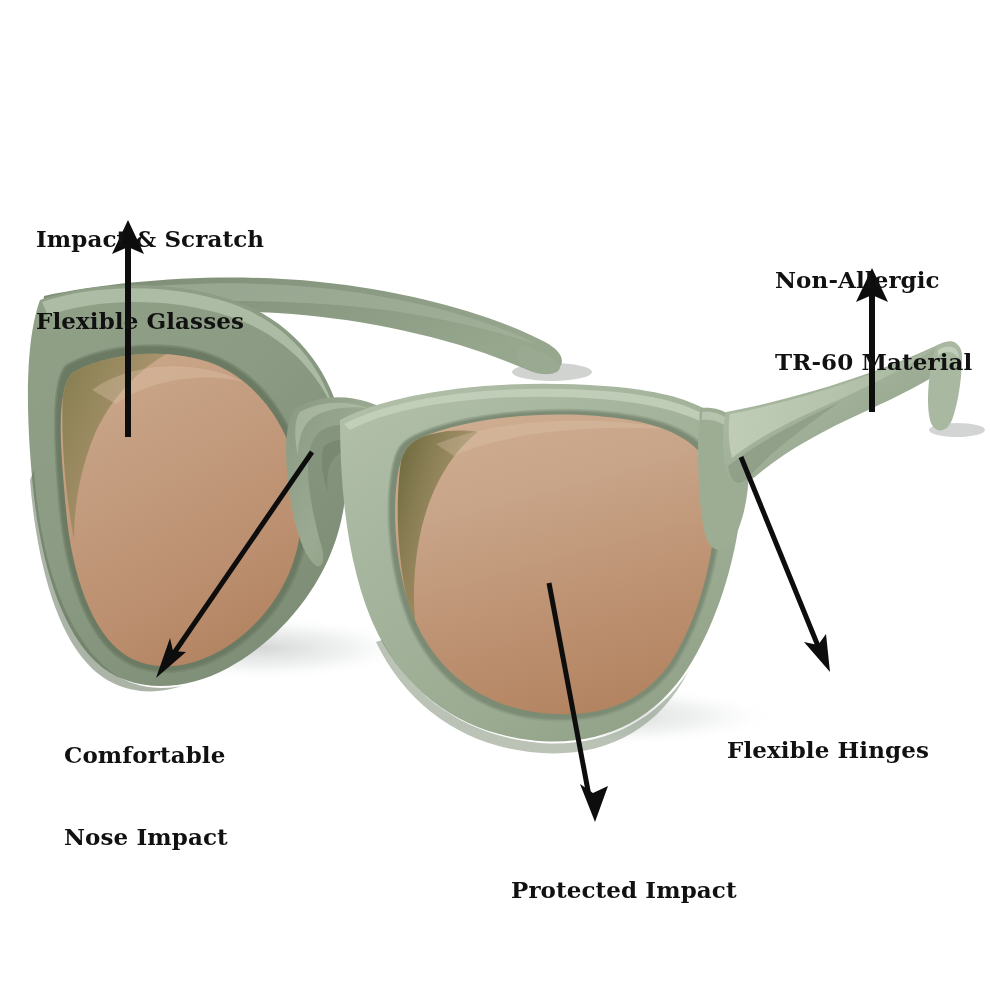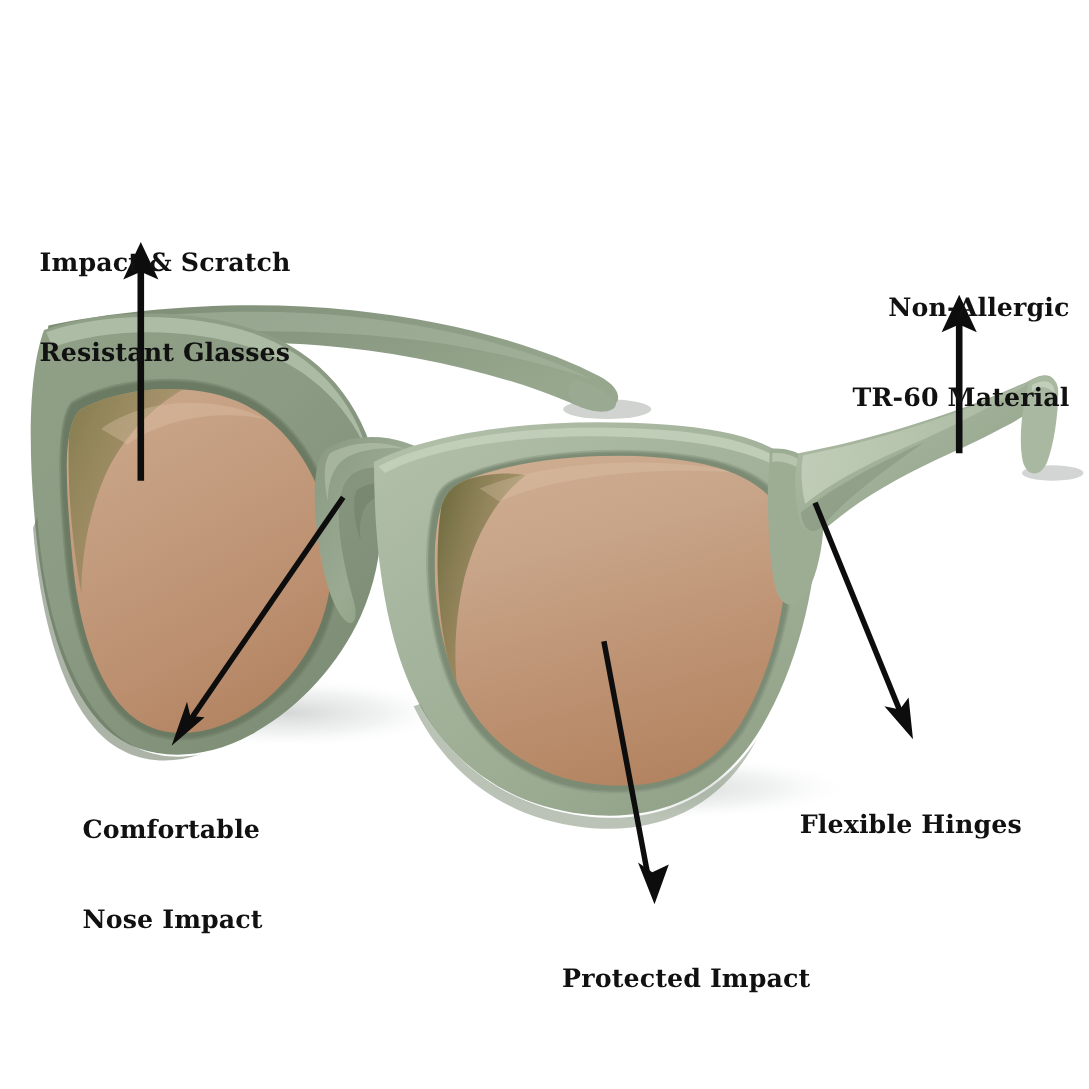--- a/index.html
+++ b/index.html
@@ -32,22 +32,22 @@
     font-family: "DejaVu Serif", "Liberation Serif", serif;
     font-weight: 700;
     font-size: 23px;
     line-height: 1.18;
     letter-spacing: 0.1px;
     white-space: pre;
   }
   .callout-line { display: block; }
 
   #callout-impact      { left: 36px;  top: 171px; text-align: left; }
-  #callout-tr90        { left: 775px; top: 212px; text-align: right; }
-  #callout-nose        { left: 75px;  top: 687px; text-align: left; }
+  #callout-tr90        { left: 775px; top: 212px; text-align: left; }
+  #callout-nose        { left: 64px;  top: 687px; text-align: left; }
   #callout-hinges      { left: 727px; top: 682px; text-align: right; }
   #callout-uv          { left: 511px; top: 822px; text-align: center; }
 </style>
 </head>
 <body>
 
 <div id="stage">
 
   <svg id="product-svg" viewBox="0 0 990 990">
     <defs>
@@ -273,21 +273,21 @@
 
       <g>
         <line x1="549" y1="583" x2="589" y2="796" stroke-width="5" stroke-linecap="butt"></line>
         <polygon points="595,822 608,786 593,793 580,784" stroke="none"></polygon>
       </g>
     </g>
   </svg>
 
   <div class="callout" id="callout-impact">
     <span class="callout-line">Impact &amp; Scratch</span>
-    <span class="callout-line">Resistant Glasses</span>
+    <span class="callout-line">Flexible Glasses</span>
   </div>
 
   <div class="callout" id="callout-tr90">
     <span class="callout-line">Non-Allergic</span>
     <span class="callout-line">TR-60 Material</span>
   </div>
 
   <div class="callout" id="callout-nose">
     <span class="callout-line">Comfortable</span>
     <span class="callout-line">Nose Impact</span>

